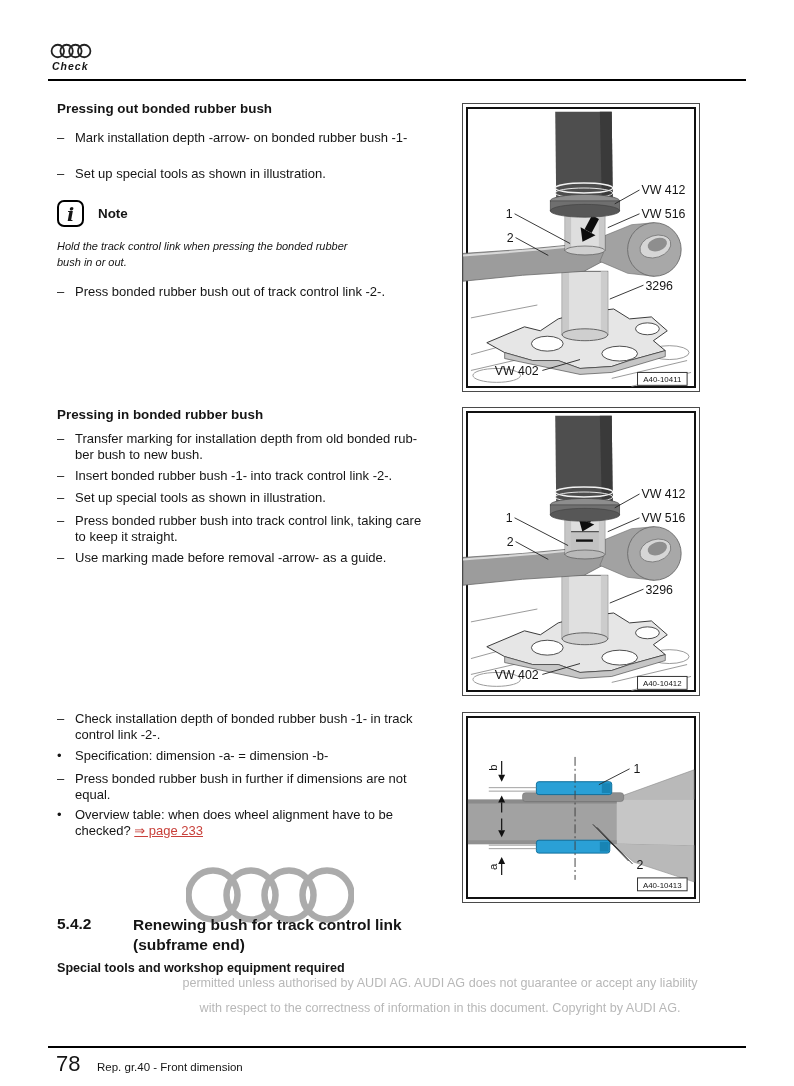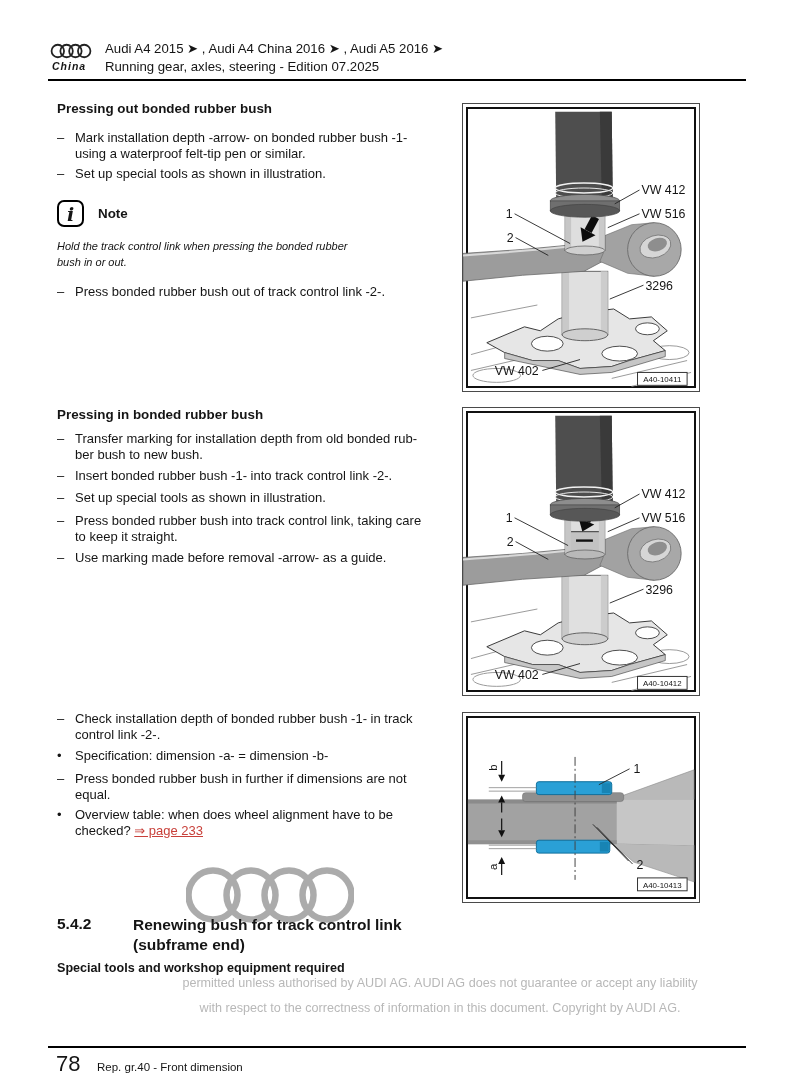--- a/index.html
+++ b/index.html
@@ -54,31 +54,29 @@
 <div class="page">
 
   <div class="abs" style="left:50px; top:42px; width:42px; height:18px;">
     <svg viewBox="0 0 43 18" width="42" height="18">
       <circle cx="8" cy="9" r="6.4" fill="none" stroke="#222" stroke-width="1.8"></circle>
       <circle cx="17" cy="9" r="6.4" fill="none" stroke="#222" stroke-width="1.8"></circle>
       <circle cx="26" cy="9" r="6.4" fill="none" stroke="#222" stroke-width="1.8"></circle>
       <circle cx="35" cy="9" r="6.4" fill="none" stroke="#222" stroke-width="1.8"></circle>
     </svg>
   </div>
-  <div class="abs audi-word" style="left:52px; top:60px;">China</div>
-
-  <div class="abs hdr-models" style="left:105px; top:41px;">Audi A4 2015 ➤ , Audi A4 China 2016 ➤ , Audi A5 2016 ➤</div>
-  <div class="abs hdr-edition" style="left:105px; top:59px;">Running gear, axles, steering - Edition 07.2025</div>
+  <div class="abs audi-word" style="left:52px; top:60px;">Check</div>
+
   <div class="rule" style="left:48px; top:79px; width:698px;"></div>
 
   <div class="abs sec-h" style="left:57px; top:101px;">Pressing out bonded rubber bush</div>
 
   <div class="abs li" style="left:57px; top:130px; width:402px;">
     <span class="marker">–</span>
-    <span class="li-text"><span>Mark installation depth -arrow- on bonded rubber bush -1-</span><br><span>using a waterproof felt-tip pen or similar.</span></span>
+    <span class="li-text"><span>Mark installation depth -arrow- on bonded rubber bush -1-</span><br></span>
   </div>
 
   <div class="abs li" style="left:57px; top:166px; width:402px;">
     <span class="marker">–</span>
     <span class="li-text">Set up special tools as shown in illustration.</span>
   </div>
 
   <div class="abs" style="left:57px; top:200px; display:flex; align-items:center;">
     <span class="note-icon">i</span>
     <span class="note-label">Note</span>

